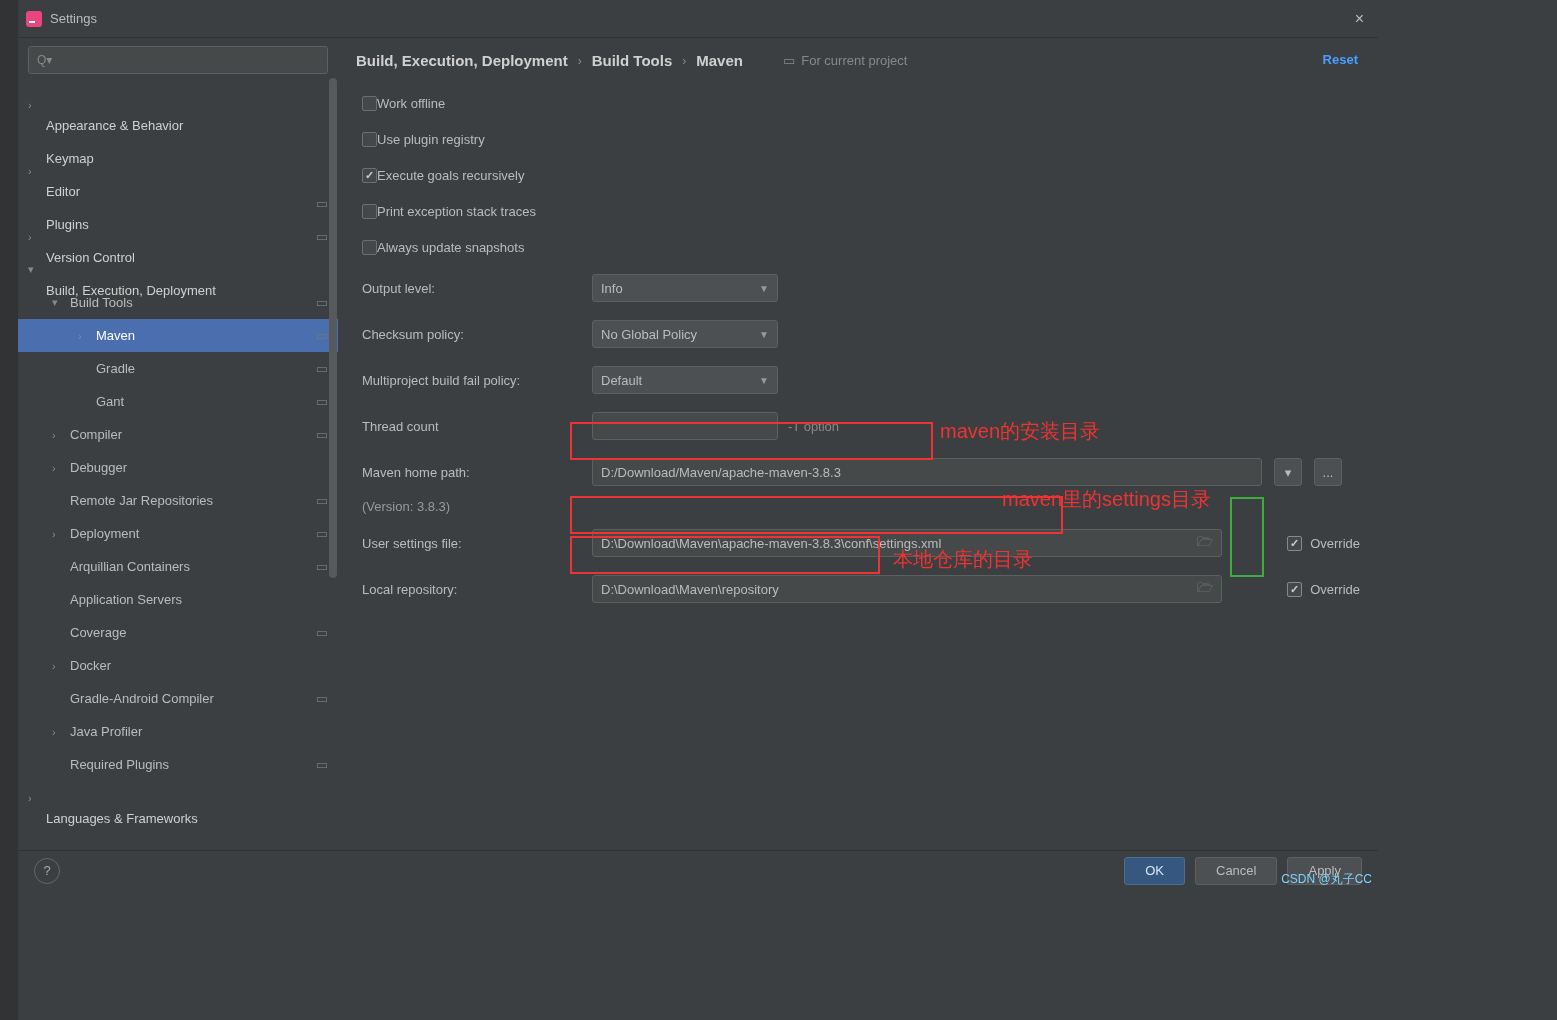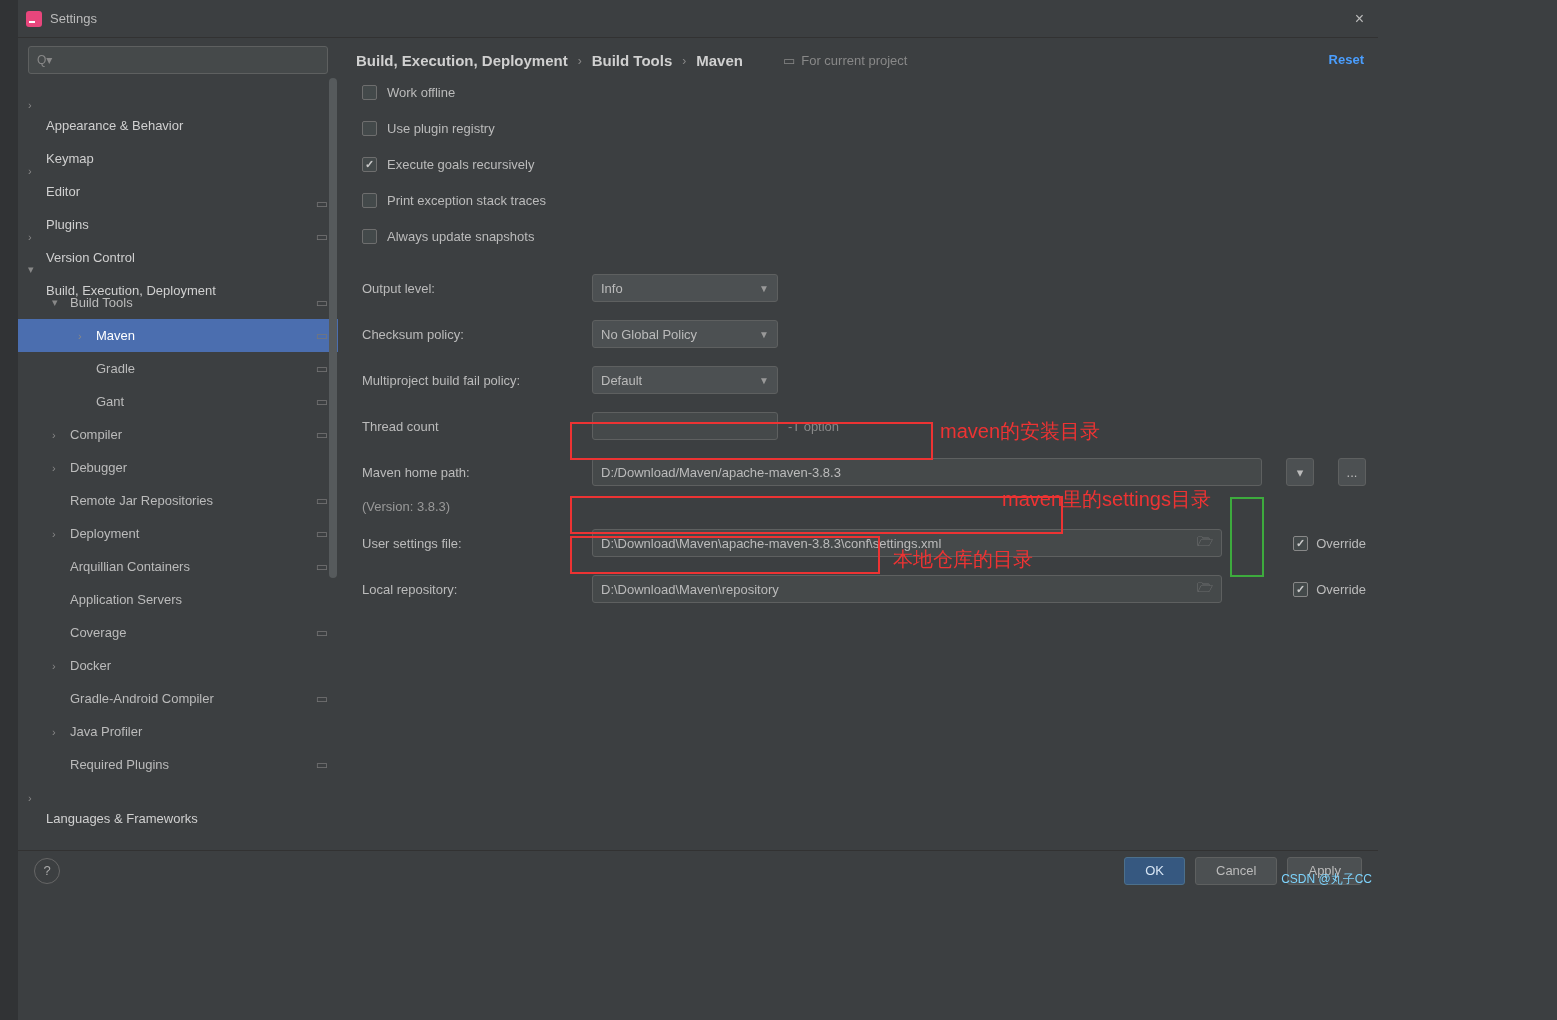--- a/index.html
+++ b/index.html
@@ -24,33 +24,33 @@
   .indent-2 { padding-left: 60px; }
   .scrollbar-v { position: absolute; right: 0; top: 0; width: 10px; height: 100%; }
   .scrollbar-v .thumb { position: absolute; right: 1px; top: 40px; width: 8px; height: 500px; background: #565a5c; border-radius: 4px; }
   .main { flex: 1; padding: 14px 18px; position: relative; }
   .breadcrumb { display: flex; align-items: center; gap: 10px; font-size: 15px; padding-bottom: 16px; }
   .breadcrumb .crumb { color: #d0d0d0; font-weight: bold; }
   .breadcrumb .sep { color: #888; font-size: 12px; }
   .breadcrumb .proj { color: #888; display: flex; align-items: center; gap: 6px; margin-left: 30px; font-weight: normal; font-size: 13px; }
   .reset { position: absolute; right: 20px; top: 14px; color: #4a9eff; font-weight: bold; cursor: pointer; }
   .form { padding-left: 6px; }
-  .chk-row { display: flex; height: 36px; gap: 10px; }
+  .chk-row { display: flex; align-items: center; height: 36px; }
   .chk { width: 15px; height: 15px; border: 1px solid #6e6e6e; border-radius: 2px; background: #43494a; display: flex; align-items: center; justify-content: center; }
   .chk.checked::after { content: "✓"; color: #c9c9c9; font-size: 11px; font-weight: bold; }
   .field-row { display: flex; align-items: center; height: 46px; }
   .field-label { width: 230px; color: #bbb; }
   .select { width: 186px; height: 28px; background: #4c5052; border: 1px solid #5e6060; border-radius: 3px; display: flex; align-items: center; justify-content: space-between; padding: 0 8px; color: #bbb; }
   .select .arrow { color: #999; font-size: 10px; }
   .textbox { height: 28px; background: #45494a; border: 1px solid #5e6060; border-radius: 3px; display: flex; align-items: center; padding: 0 8px; color: #bbb; }
   .textbox.short { width: 186px; }
   .textbox.long { width: 630px; }
   .hint { color: #888; margin-left: 10px; }
   .version-hint { color: #999; padding: 4px 0 6px 0; }
-  .row-with-btn { display: flex; align-items: center; gap: 24px; }
+  .row-with-btn { display: flex; align-items: center; gap: 12px; }
   .dropdown-btn, .ellipsis-btn { width: 28px; height: 28px; background: #4c5052; border: 1px solid #5e6060; border-radius: 3px; display: flex; align-items: center; justify-content: center; color: #bbb; cursor: pointer; }
   .folder-icon { color: #888; font-size: 13px; margin-left: auto; }
   .override-row { display: flex; align-items: center; gap: 8px; margin-left: auto; }
   .override-wrap .chk { border-color: #888; }
   .redbox { border: 2px solid #ed3333; position: absolute; pointer-events: none; }
   .redtext { color: #ed3333; font-size: 20px; position: absolute; font-family: "Microsoft YaHei", sans-serif; }
   .greenbox { border: 2px solid #3dab3d; position: absolute; pointer-events: none; }
   .footer { position: absolute; bottom: 0; left: 0; right: 0; height: 40px; border-top: 1px solid #323232; display: flex; align-items: center; padding: 0 16px; background: #3c3f41; }
   .help-btn { width: 26px; height: 26px; border-radius: 50%; border: 1px solid #666; display: flex; align-items: center; justify-content: center; color: #aaa; cursor: pointer; }
   .footer-btns { margin-left: auto; display: flex; gap: 10px; }

